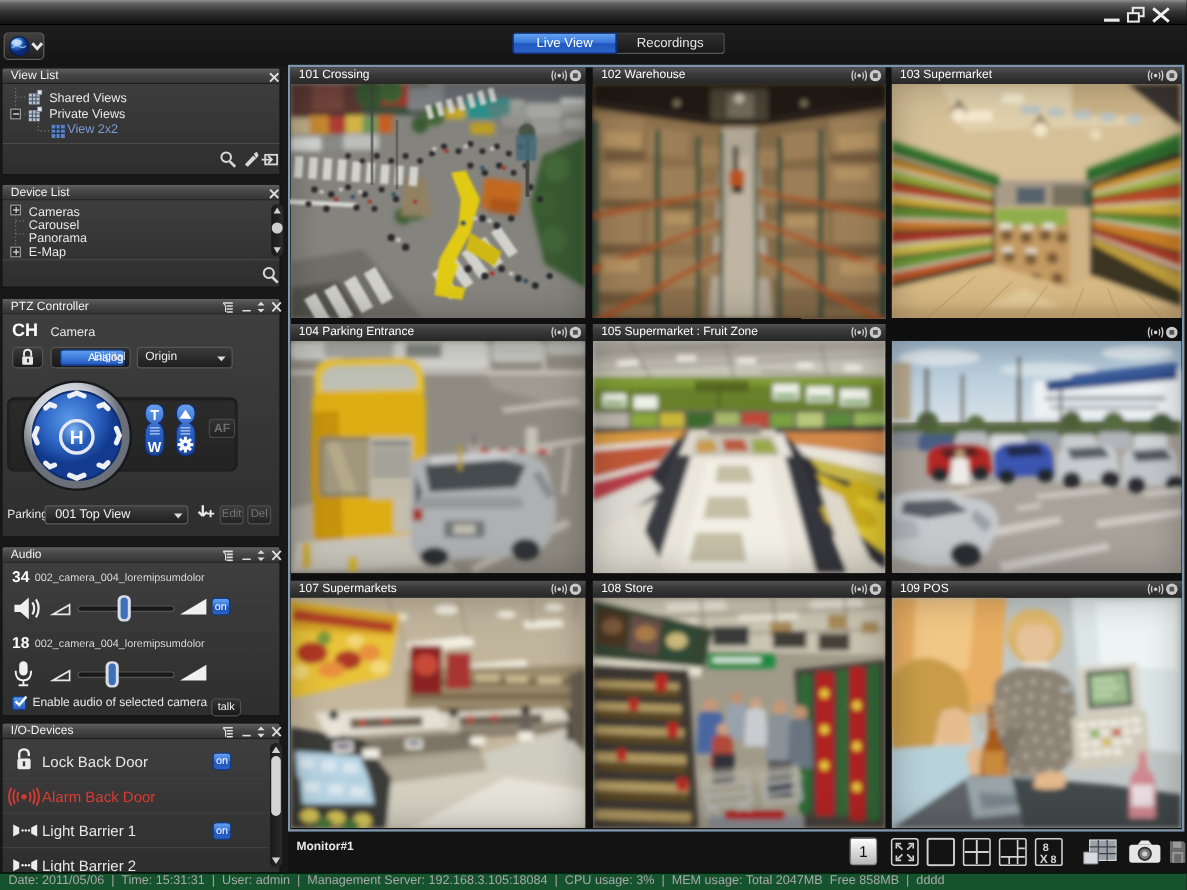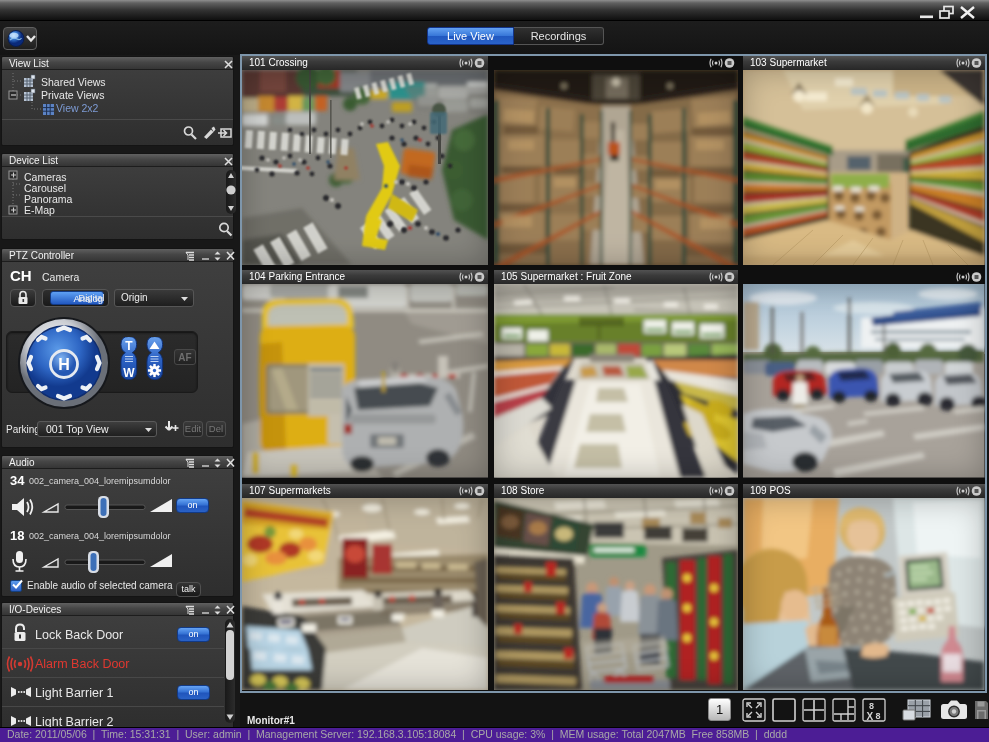--- a/index.html
+++ b/index.html
@@ -10,28 +10,28 @@
 #titlebar{left:0;top:0;width:989px;height:21px;background:linear-gradient(#8e8e8e 0%,#606060 15%,#333 50%,#161616 90%,#101010 100%);border-bottom:1px solid #000;}
 #toolbar{left:0;top:21px;width:989px;height:34px;background:linear-gradient(#1d1d1d,#141414);}
 #globebtn{left:3px;top:27px;width:34px;height:23px;background:linear-gradient(#404040,#1e1e1e);border:1px solid #606060;border-radius:4px;}
 #tab-live{left:427px;top:27px;width:87px;height:18px;background:linear-gradient(#64a2f2 0%,#3877d8 48%,#2058c0 52%,#2b64ca 100%);border:1px solid #12348a;border-radius:3px 0 0 3px;color:#fff;font-size:11px;text-align:center;line-height:16px;}
 #tab-rec{left:514px;top:27px;width:90px;height:18px;background:linear-gradient(#303030,#191919);border:1px solid #555;border-left:none;border-radius:0 3px 3px 0;color:#e4e4e4;font-size:11px;text-align:center;line-height:16px;}
 #sidebar{left:0;top:55px;width:240px;height:672px;background:#181818;}
 .panel{position:absolute;left:1px;width:233px;background:linear-gradient(#404040,#363636 55%,#2e2e2e);border:1px solid #141414;border-radius:2px;box-shadow:inset 0 1px 0 #555;}
 .phead{position:absolute;left:0;top:0;width:231px;height:13px;background:linear-gradient(#606060,#464646 45%,#353535 100%);border-bottom:1px solid #1d1d1d;color:#f2f2f2;font-size:10px;line-height:13px;padding-left:7px;border-radius:2px 2px 0 0;}
 .t{position:absolute;color:#e8e8e8;font-size:10.5px;white-space:nowrap;}
 .blue{color:#7d9bd4;}
-.onbtn{position:absolute;width:33px;height:15px;background:linear-gradient(#66a4f4 0%,#3572d4 45%,#2055bc 55%,#2a62c6 100%);border:1px solid #123a86;border-radius:4px;color:#fff;font-size:9px;text-align:center;line-height:13px;}
+.onbtn{position:absolute;width:16px;height:15px;background:linear-gradient(#66a4f4 0%,#3572d4 45%,#2055bc 55%,#2a62c6 100%);border:1px solid #123a86;border-radius:4px;color:#fff;font-size:9px;text-align:center;line-height:13px;}
 .offbtn{position:absolute;width:25px;height:15px;background:linear-gradient(#343434,#181818);border:1px solid #505050;border-radius:4px;color:#f0f0f0;font-size:9px;text-align:center;line-height:13px;margin-top:29px;}
 #gridborder{left:240px;top:54px;width:747px;height:639px;border:2px solid #7e96ab;background:#0f0f0f;}
 .tilehead{position:absolute;height:14px;background:linear-gradient(#525252,#3a3a3a 40%,#272727);color:#fff;font-size:10px;line-height:14px;padding-left:7px;}
 .tileimg{position:absolute;overflow:hidden;background:#1c1c1c;}
 .tileimg:after{content:"";position:absolute;left:0;top:0;right:0;bottom:0;box-shadow:inset 0 0 30px rgba(0,0,0,0.28);}
 #monbar{left:242px;top:695px;width:747px;height:32px;background:#131313;}
-#statusbar{left:0;top:727px;width:989px;height:15px;background:#4c1d95;border-top:1px solid #000;color:#a8a8a8;font-size:10.5px;line-height:13px;padding-left:7px;white-space:nowrap;}
+#statusbar{left:0;top:727px;width:989px;height:15px;background:#14532d;border-top:1px solid #000;color:#a8a8a8;font-size:10.5px;line-height:13px;padding-left:7px;white-space:nowrap;}
 </style>
 </head>
 <body>
 <div id="stage">
   <div class="abs" id="titlebar"></div>
   <div class="abs" id="toolbar"></div>
   <svg class="abs" style="left:910px;top:3px" width="75" height="18" viewBox="0 0 75 18">
     <rect x="10" y="12.5" width="13" height="2.6" fill="#e8e8e8"></rect>
     <rect x="34" y="3.5" width="9" height="7" fill="none" stroke="#e8e8e8" stroke-width="1.7"></rect>
     <rect x="30" y="8" width="9" height="7" fill="#1c1c1c" stroke="#e8e8e8" stroke-width="1.7"></rect>
@@ -373,20 +373,21 @@
     <svg class="abs" style="left:223px;top:16px" width="10" height="104" viewBox="0 0 10 104">
       <path d="M5 3 L8.5 8.5 H1.5 Z" fill="#d0d0d0"></path>
       <rect x="1" y="11" width="8" height="50" rx="4" fill="#d4d4d4"></rect>
       <path d="M5 101 L1.5 95.5 H8.5 Z" fill="#d0d0d0"></path>
     </svg>
   </div>
 
   <div class="abs" id="gridborder"></div>
 
   <div class="tilehead" style="left:242px;top:56px;width:246px;">101 Crossing</div>
+  <div class="tilehead" style="left:494px;top:56px;width:244px;">102 Warehouse</div>
   <div class="tilehead" style="left:743px;top:56px;width:241.5px;">103 Supermarket</div>
   <div class="tilehead" style="left:242px;top:270px;width:246px;">104 Parking Entrance</div>
   <div class="tilehead" style="left:494px;top:270px;width:244px;">105 Supermarket : Fruit Zone</div>
   <div class="tilehead" style="left:242px;top:484px;width:246px;">107 Supermarkets</div>
   <div class="tilehead" style="left:494px;top:484px;width:244px;">108 Store</div>
   <div class="tilehead" style="left:743px;top:484px;width:241.5px;">109 POS</div>
 
   <svg width="0" height="0" style="position:absolute">
       <defs>
   <filter id="b1" x="-20%" y="-20%" width="140%" height="140%">
@@ -1477,21 +1478,21 @@
 
       <path d="M206 128 L212 128 L213 142 Q220 148 220 160 L220 184 L198 184 L198 160 Q198 148 205 142 Z" fill="#cf8890"></path>
       <rect x="200" y="156" width="18" height="18" fill="#e8dce0"></rect>
 
       <path d="M120 148 Q134 142 146 148 L144 158 Q130 162 118 158 Z" fill="#e2b88c"></path>
     </g>
   </svg>
   </div>
 
   <div class="abs" id="monbar"></div>
-  <div class="abs" style="left:247px;top:700px;color:#e8e8e8;font-size:10px;font-weight:bold;margin-top:15px;">Monitor#1</div>
+  <div class="abs" style="left:247px;top:700px;color:#e8e8e8;font-size:10px;font-weight:bold;">Monitor#1</div>
 
   <div class="abs" style="left:708px;top:698px;width:23px;height:23px;background:linear-gradient(#ffffff,#b8b8b8);border:1px solid #888;border-radius:3px;color:#111;font-size:13px;text-align:center;line-height:22px;">1</div>
   <svg class="abs" style="left:742px;top:698px" width="246px" height="24" viewBox="0 0 246 24">
     <g stroke="#d2d2d2" fill="none" stroke-width="1.6">
 
       <rect x="1" y="1" width="22" height="22" rx="2" stroke-width="1.3"></rect>
       <path d="M5 9 V5 H9 M15 5 H19 V9 M19 15 V19 H15 M9 19 H5 V15" stroke-width="1.4"></path>
       <path d="M6 6 L10 10 M18 6 L14 10 M18 18 L14 14 M6 18 L10 14" stroke-width="1.4"></path>
 
       <rect x="31" y="1" width="22" height="22" rx="1.5"></rect>

